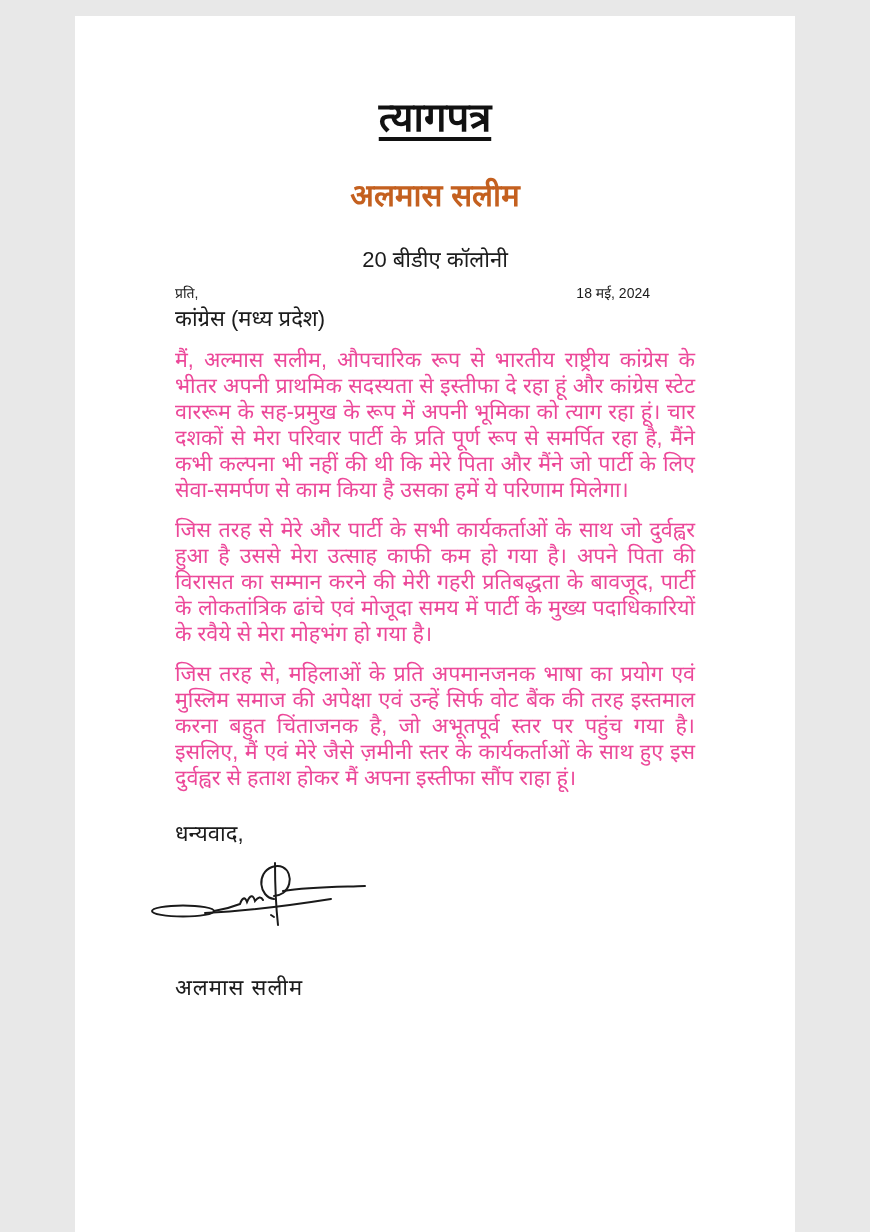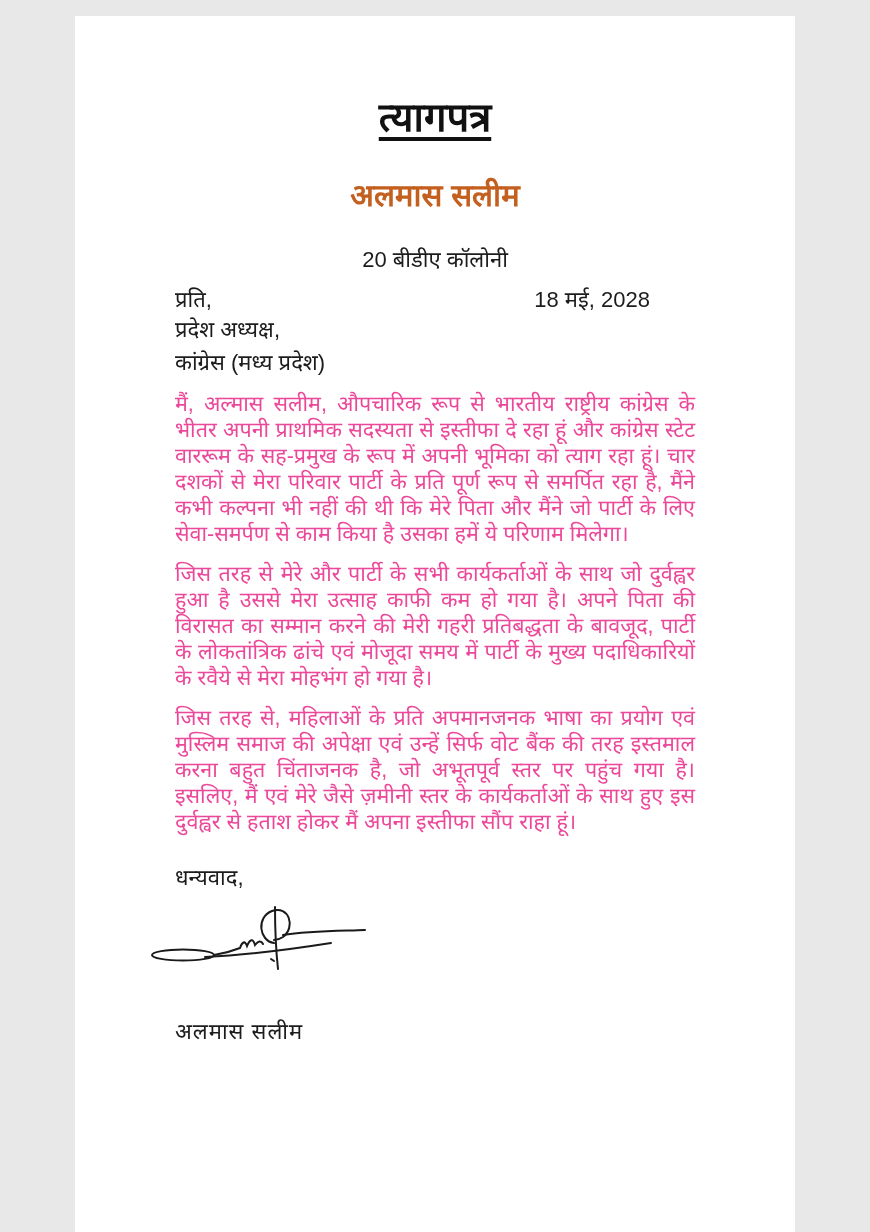--- a/index.html
+++ b/index.html
@@ -36,21 +36,21 @@
 
   .address-line { text-align: center; font-size: 22px; color: #1c1c1c; }
   .address-line.first  { margin-top: 28px; }
   .address-line.second { margin-top: 14px; }
 
   .meta-row {
     margin: 10px 145px 0 100px;
     display: flex;
     justify-content: space-between;
     align-items: flex-start;
-    font-size: 22px;
+    font-size: 14px;
   }
 
   .recipient-block {
     margin: 0 100px;
     font-size: 22px;
     line-height: 33px;
   }
 
   .body-block {
     margin: 12px 100px 0 100px;
@@ -88,25 +88,24 @@
 
   <div class="letter-title">त्यागपत्र</div>
 
   <div class="author-name">अलमास सलीम</div>
 
   <div class="address-line first">20 बीडीए कॉलोनी</div>
 
 
   <div class="meta-row">
     <span>प्रति,</span>
-    <span>18 मई, 2028</span>
+    <span>18 मई, 2024</span>
   </div>
 
   <div class="recipient-block">
-    <div>प्रदेश अध्यक्ष,</div>
     <div>कांग्रेस (मध्य प्रदेश)</div>
   </div>
 
   <div class="body-block">
     <p>मैं, अल्मास सलीम, औपचारिक रूप से भारतीय राष्ट्रीय कांग्रेस के भीतर अपनी प्राथमिक सदस्यता से इस्तीफा दे रहा हूं और कांग्रेस स्टेट वाररूम के सह-प्रमुख के रूप में अपनी भूमिका को त्याग रहा हूं। चार दशकों से मेरा परिवार पार्टी के प्रति पूर्ण रूप से समर्पित रहा है, मैंने कभी कल्पना भी नहीं की थी कि मेरे पिता और मैंने जो पार्टी के लिए सेवा-समर्पण से काम किया है उसका हमें ये परिणाम मिलेगा।</p>
     <p>जिस तरह से मेरे और पार्टी के सभी कार्यकर्ताओं के साथ जो दुर्वह्वर हुआ है उससे मेरा उत्साह काफी कम हो गया है। अपने पिता की विरासत का सम्मान करने की मेरी गहरी प्रतिबद्धता के बावजूद, पार्टी के लोकतांत्रिक ढांचे एवं मोजूदा समय में पार्टी के मुख्य पदाधिकारियों के रवैये से मेरा मोहभंग हो गया है।</p>
     <p>जिस तरह से, महिलाओं के प्रति अपमानजनक भाषा का प्रयोग एवं मुस्लिम समाज की अपेक्षा एवं उन्हें सिर्फ वोट बैंक की तरह इस्तमाल करना बहुत चिंताजनक है, जो अभूतपूर्व स्तर पर पहुंच गया है। इसलिए, मैं एवं मेरे जैसे ज़मीनी स्तर के कार्यकर्ताओं के साथ हुए इस दुर्वह्वर से हताश होकर मैं अपना इस्तीफा सौंप राहा हूं।</p>
   </div>
 
   <div class="closing-text">धन्यवाद,</div>

